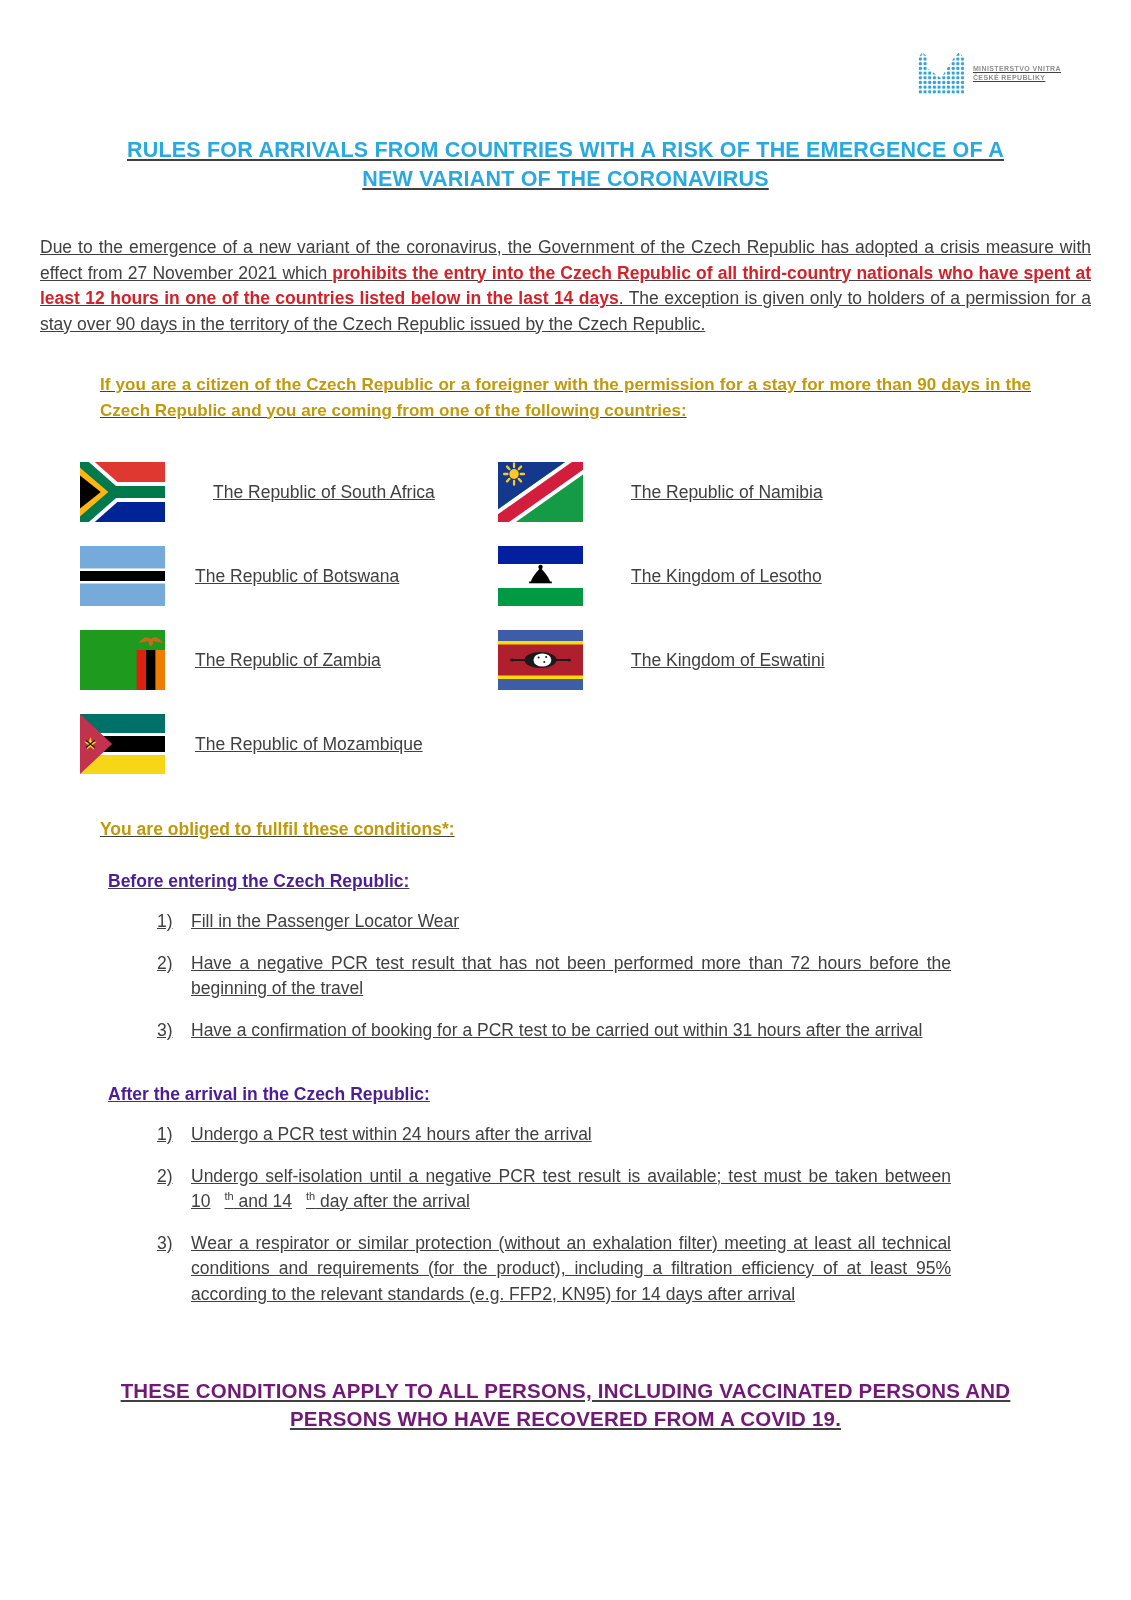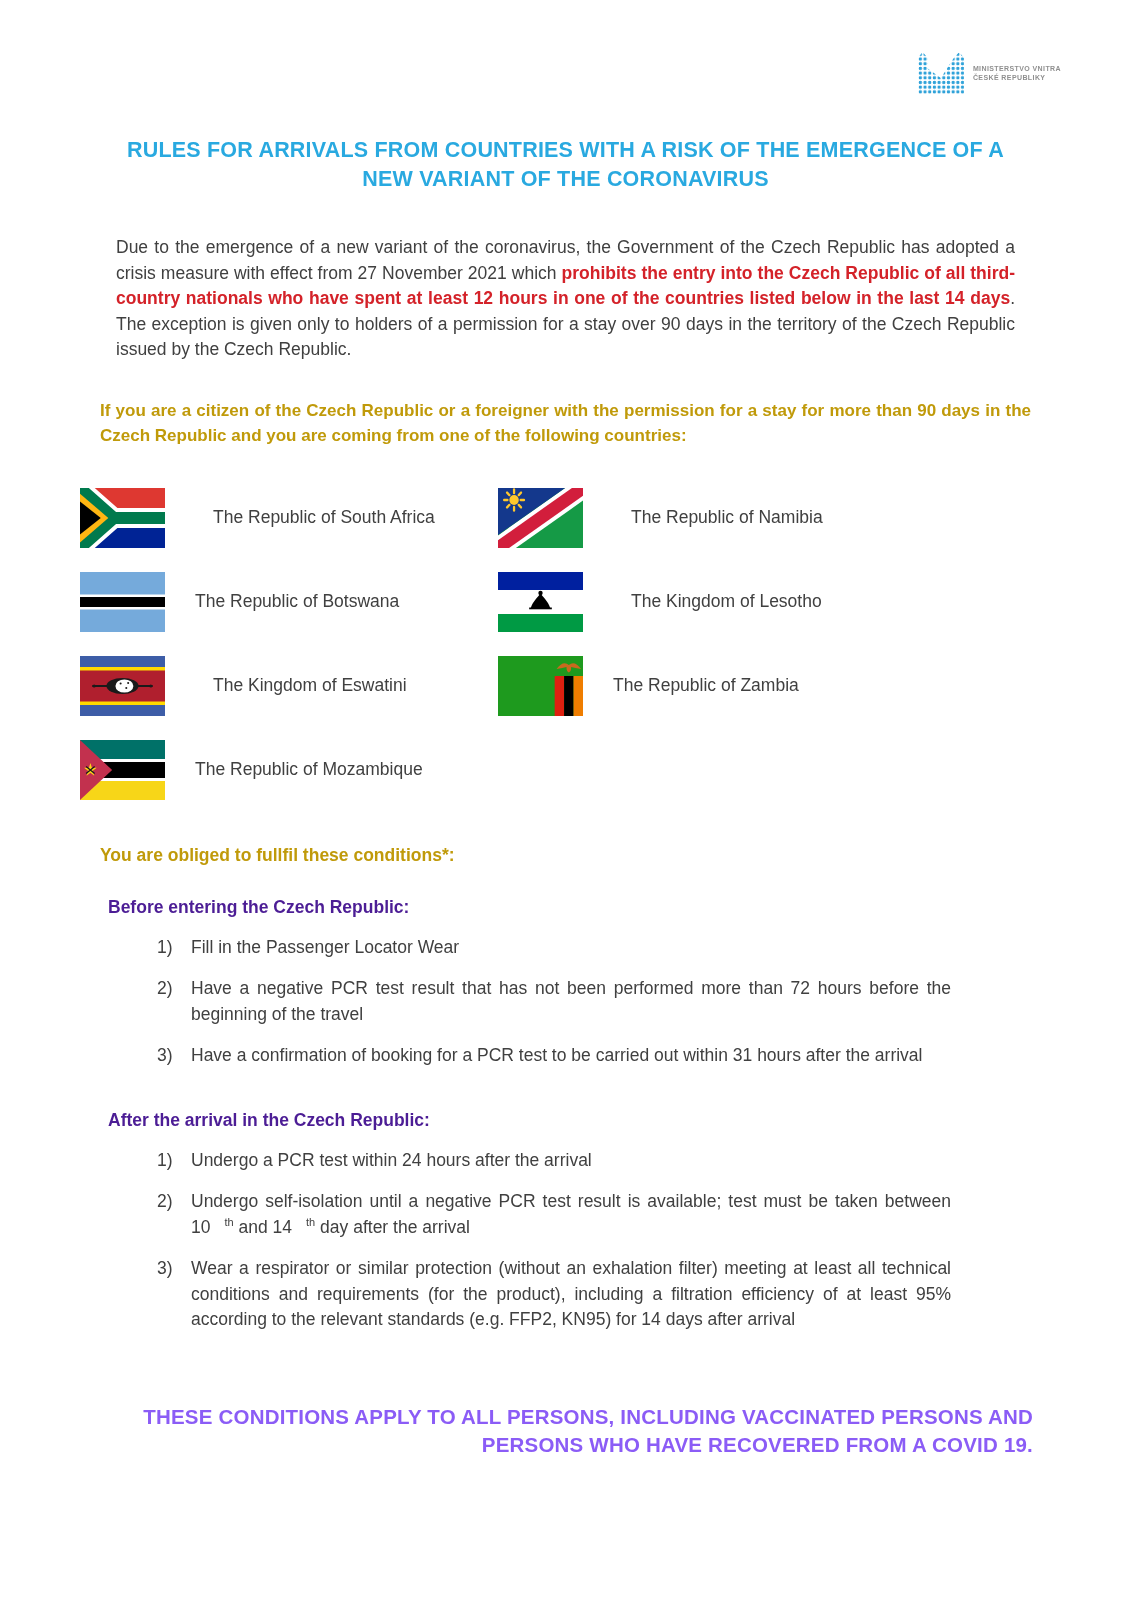--- a/index.html
+++ b/index.html
@@ -1,58 +1,59 @@
 <!DOCTYPE html>
 <html><head>
 <meta charset="utf-8">
 <style>
   html,body{margin:0;padding:0;background:#ffffff;}
   .page{
     width:1131px;height:1600px;overflow:hidden;position:relative;
     background:#ffffff;color:#404040;
     font-family:"Liberation Sans","DejaVu Sans",sans-serif;
+    text-decoration:underline;
   }
   
   .logo-row{display:flex;justify-content:flex-end;padding:52px 70px 0 0;}
   .logo{display:flex;align-items:center;gap:9px;}
   .logo-mark{
     width:46px;height:42px;flex:0 0 auto;
     background-image:radial-gradient(circle,#2FA2D9 1.55px,transparent 1.95px);
     background-size:4.7px 4.7px;
     clip-path:polygon(0 14%,10% 0,22% 14%,22% 40%,50% 62%,78% 14%,90% 0,100% 14%,100% 100%,0 100%);
   }
   .logo-text{display:flex;flex-direction:column;justify-content:center;}
   .logo-text span{font-size:7px;line-height:9px;letter-spacing:.4px;color:#8F8F8F;font-weight:bold;}
   
   .title{
     margin:42px auto 0;max-width:905px;text-align:center;
     color:#29A9E0;font-size:21.5px;font-weight:bold;line-height:29px;letter-spacing:.2px;
   }
   
-  .intro{margin:41px 116px 0;font-size:17.5px;line-height:25.5px;text-align:justify;}
+  .intro{margin:41px 40px 0;font-size:17.5px;line-height:25.5px;text-align:justify;}
   .intro .hl{color:#D42229;font-weight:bold;}
   .citizen{margin:35px 100px 0;font-size:17px;line-height:25.5px;text-align:justify;
     color:#C09A0A;font-weight:bold;}
   
   .flags{margin:39px 0 0;display:grid;grid-template-columns:418px 1fr;row-gap:24px;padding-left:80px;}
   .flag-row{display:flex;align-items:center;gap:48px;}
   .flag-row.right{gap:30px;}
   .flag{width:85px;height:60px;flex:0 0 auto;display:block;}
   .flag-label{font-size:17.5px;color:#404040;white-space:nowrap;}
   
   .obligation{margin:45px 100px 0;font-size:17.5px;font-weight:bold;color:#C09A0A;}
   .section-h{margin:30px 100px 0 108px;font-size:17.5px;font-weight:bold;color:#4c1d95;line-height:23px;}
   .li{display:flex;margin:16px 180px 0 157px;font-size:17.5px;line-height:25.5px;}
   .li .num{width:34px;flex:0 0 auto;}
   .li .li-text{margin:0;flex:1;text-align:justify;}
   .li .li-text sup{font-size:11px;line-height:0;padding-left:14px;}
   
   .final{
-    margin:70px auto 0;max-width:935px;text-align:right;
-    color:#8b5cf6;font-size:20.5px;font-weight:bold;line-height:28px;letter-spacing:.2px;
+    margin:70px auto 0;max-width:935px;text-align:center;
+    color:#701a75;font-size:20.5px;font-weight:bold;line-height:28px;letter-spacing:.2px;
   }
   .footnote{margin:76px 100px 0 97px;font-size:13.5px;color:#404040;}
 </style>
 </head>
 <body>
 
 <div class="page">
 
   <div class="logo-row">
     <div class="logo">
@@ -120,50 +121,50 @@
         <rect width="90" height="60" fill="#ffffff"></rect>
         <rect width="90" height="18" fill="#00209F"></rect>
         <rect y="42" width="90" height="18" fill="#009A44"></rect>
         <circle cx="45" cy="21" r="2.3" fill="#000000"></circle>
         <path d="M45,21 C43,25 37,28.5 34.5,36.5 L55.5,36.5 C53,28.5 47,25 45,21 Z" fill="#000000"></path>
         <rect x="33" y="35.5" width="24" height="1.8" fill="#000000"></rect>
       </svg>
       <span class="flag-label">The Kingdom of Lesotho</span>
     </div>
 
+    <div class="flag-row right">
+      <svg class="flag" viewBox="0 0 90 60" preserveAspectRatio="none">
+        <rect width="90" height="60" fill="#1E9A1E"></rect>
+        <rect x="60" y="20" width="10" height="40" fill="#DE2010"></rect>
+        <rect x="70" y="20" width="10" height="40" fill="#000000"></rect>
+        <rect x="80" y="20" width="10" height="40" fill="#EF7D00"></rect>
+        <path d="M62,13 Q69,4 75,9 Q81,4 88,13 Q81,12 77.5,11 Q77.5,15.5 75,16.5 Q72.5,15.5 72.5,11 Q69,12 62,13 Z" fill="#C8691E"></path>
+      </svg>
+      <span class="flag-label">The Republic of Zambia</span>
+    </div>
+
     <div class="flag-row">
       <svg class="flag" viewBox="0 0 90 60" preserveAspectRatio="none">
         <rect width="90" height="60" fill="#3D5DA7"></rect>
         <rect y="11" width="90" height="38" fill="#FFD900"></rect>
         <rect y="14.5" width="90" height="31" fill="#B01F2E"></rect>
         <line x1="13" y1="30" x2="77" y2="30" stroke="#1a1a1a" stroke-width="1.8"></line>
         <circle cx="15" cy="30" r="1.6" fill="#1a1a1a"></circle>
           <circle cx="75" cy="30" r="1.6" fill="#1a1a1a"></circle>
         <ellipse cx="45" cy="30" rx="17" ry="8" fill="#1a1a1a"></ellipse>
         <ellipse cx="47" cy="30" rx="9.5" ry="6.6" fill="#ffffff"></ellipse>
         <circle cx="43" cy="27.5" r="1.1" fill="#1a1a1a"></circle>
         <circle cx="49" cy="32" r="1.1" fill="#1a1a1a"></circle>
         <circle cx="51" cy="27" r="1.1" fill="#1a1a1a"></circle>
       </svg>
       <span class="flag-label">The Kingdom of Eswatini</span>
     </div>
 
     <div class="flag-row right">
       <svg class="flag" viewBox="0 0 90 60" preserveAspectRatio="none">
-        <rect width="90" height="60" fill="#1E9A1E"></rect>
-        <rect x="60" y="20" width="10" height="40" fill="#DE2010"></rect>
-        <rect x="70" y="20" width="10" height="40" fill="#000000"></rect>
-        <rect x="80" y="20" width="10" height="40" fill="#EF7D00"></rect>
-        <path d="M62,13 Q69,4 75,9 Q81,4 88,13 Q81,12 77.5,11 Q77.5,15.5 75,16.5 Q72.5,15.5 72.5,11 Q69,12 62,13 Z" fill="#C8691E"></path>
-      </svg>
-      <span class="flag-label">The Republic of Zambia</span>
-    </div>
-
-    <div class="flag-row right">
-      <svg class="flag" viewBox="0 0 90 60" preserveAspectRatio="none">
         <rect width="90" height="19" fill="#007168"></rect>
         <rect y="19" width="90" height="3" fill="#ffffff"></rect>
         <rect y="22" width="90" height="16" fill="#000000"></rect>
         <rect y="38" width="90" height="3" fill="#ffffff"></rect>
         <rect y="41" width="90" height="19" fill="#F7D618"></rect>
         <polygon points="0,0 34,30 0,60" fill="#C2314E"></polygon>
         <path d="M11,23 L12.57,27.84 L17.66,27.84 L13.54,30.83 L15.11,35.66 L11,32.67 L6.89,35.66 L8.46,30.83 L4.34,27.84 L9.43,27.84 Z" fill="#FCD616"></path>
         <path d="M6.5,26.5 L15.5,33.5 M15.5,26.5 L6.5,33.5" stroke="#1a1a1a" stroke-width="1.5"></path>
       </svg>
       <span class="flag-label">The Republic of Mozambique</span>

